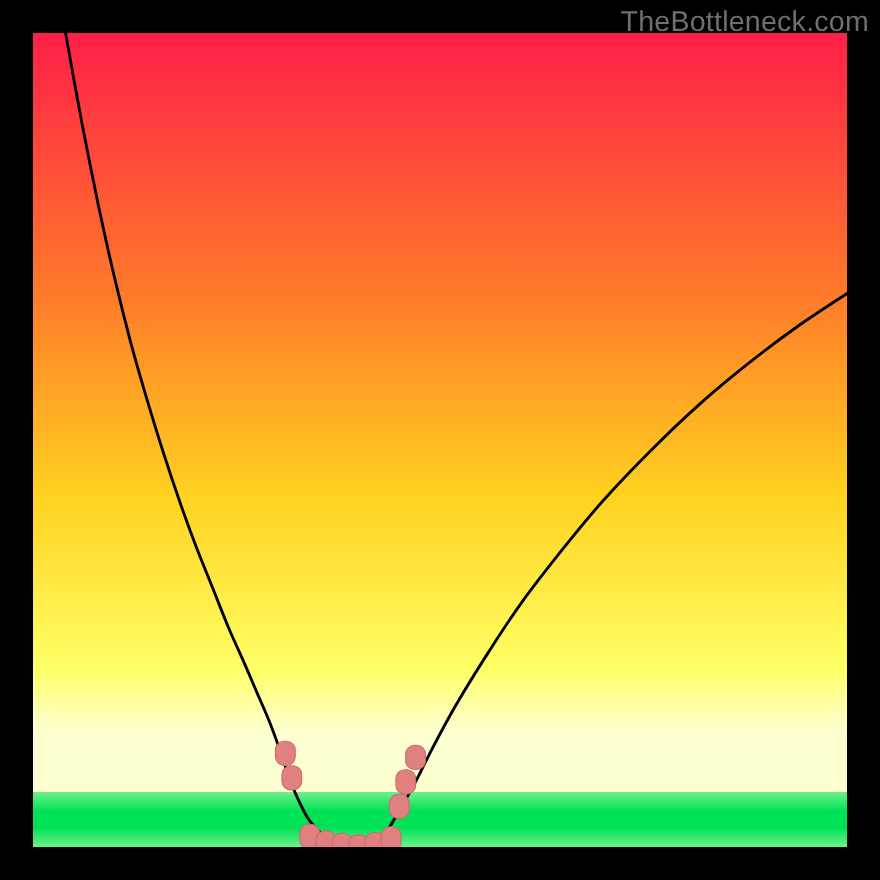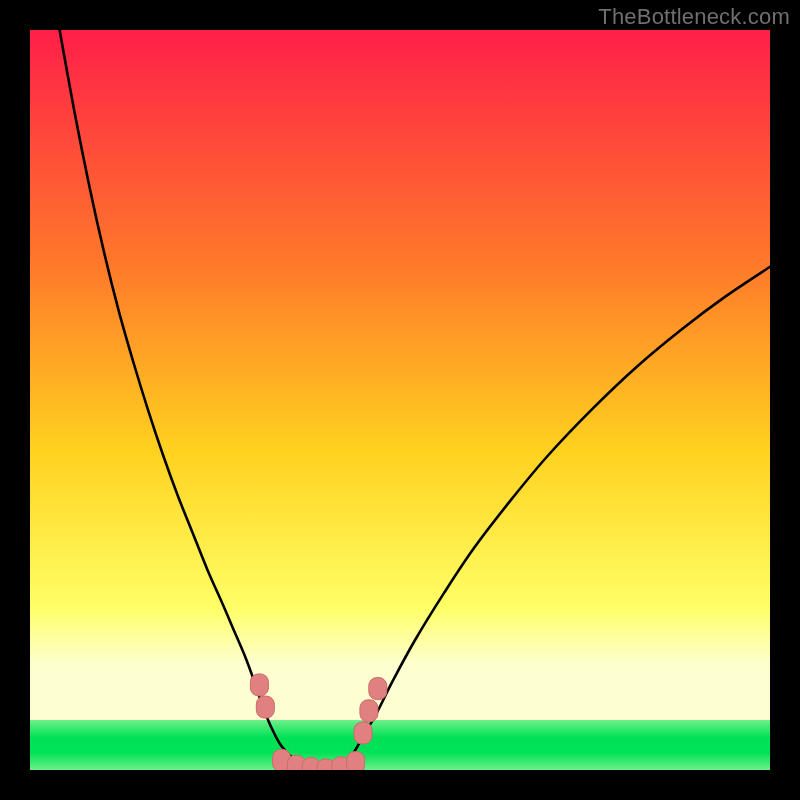--- a/index.html
+++ b/index.html
@@ -31,21 +31,21 @@
   .greenband {
     position: absolute;
     left: 0;
     right: 0;
   }
   .watermark {
     position: absolute;
     top: 4px;
     right: 10px;
     color: #6f6f6f;
-    font-size: 22px;
+    font-size: 26px;
     letter-spacing: 0.2px;
     font-weight: 500;
   }
   svg.curves {
     position: absolute;
     inset: 0;
   }
 </style>
 </head>
 <body>

